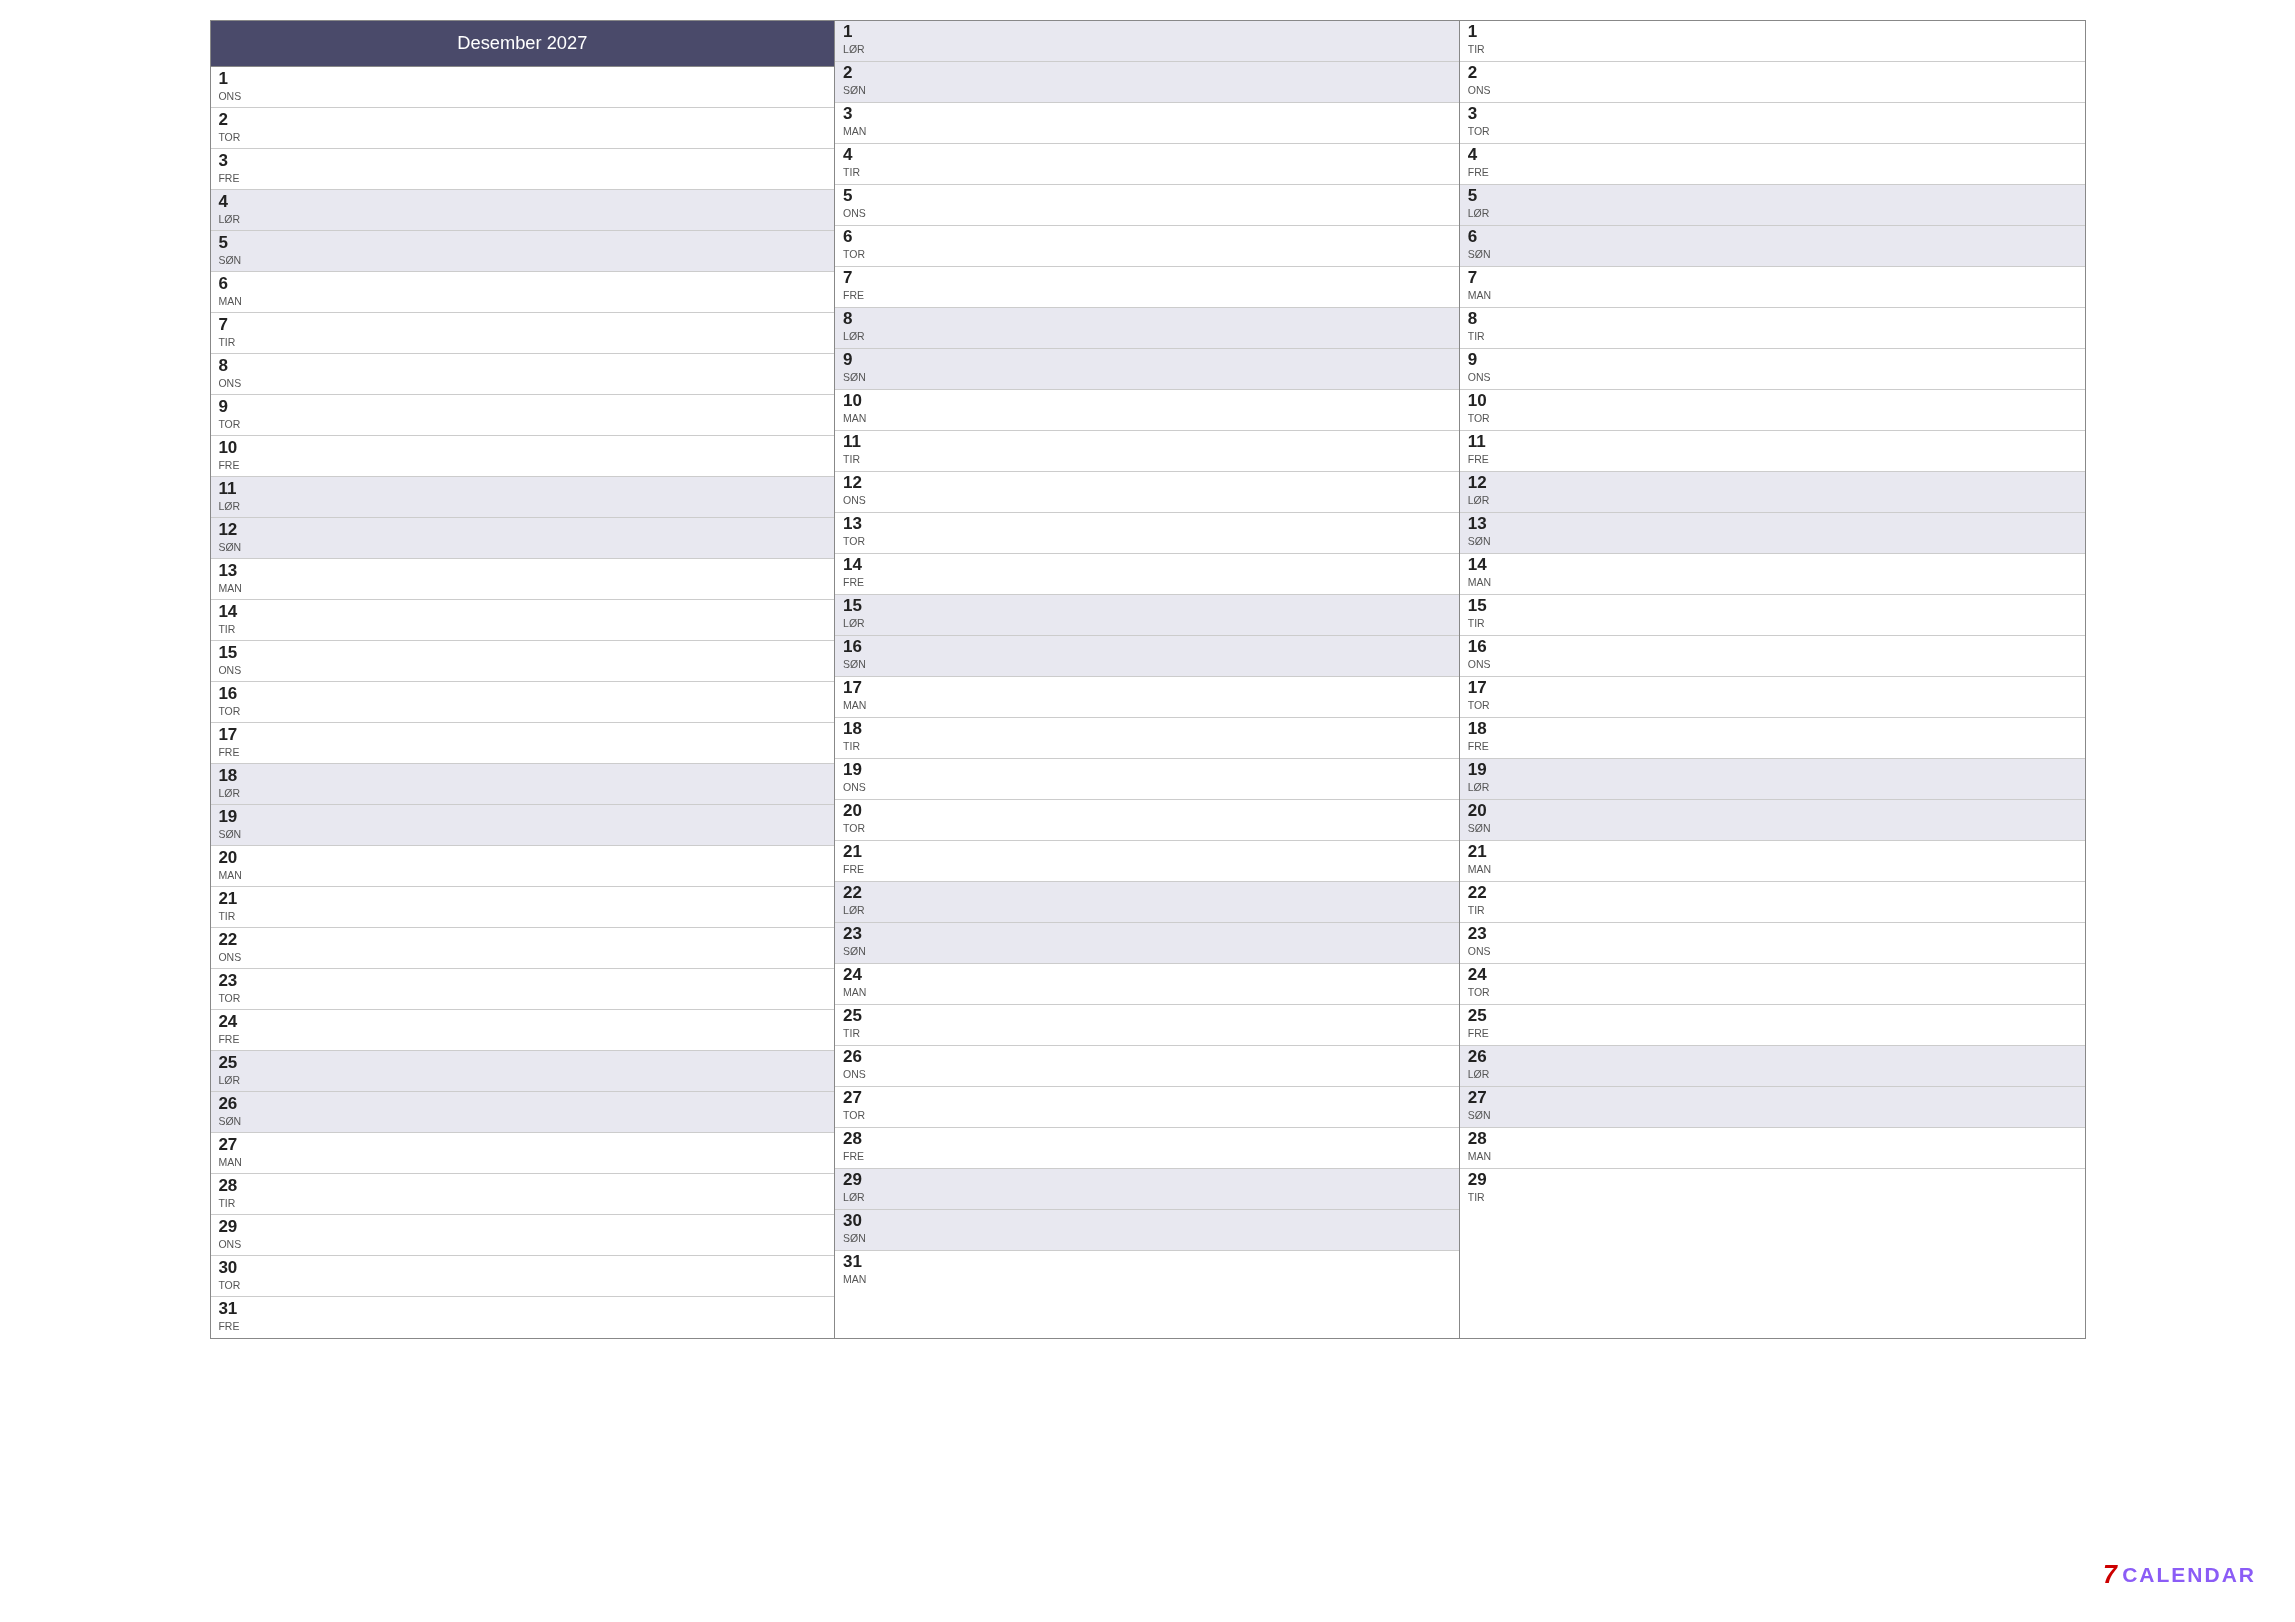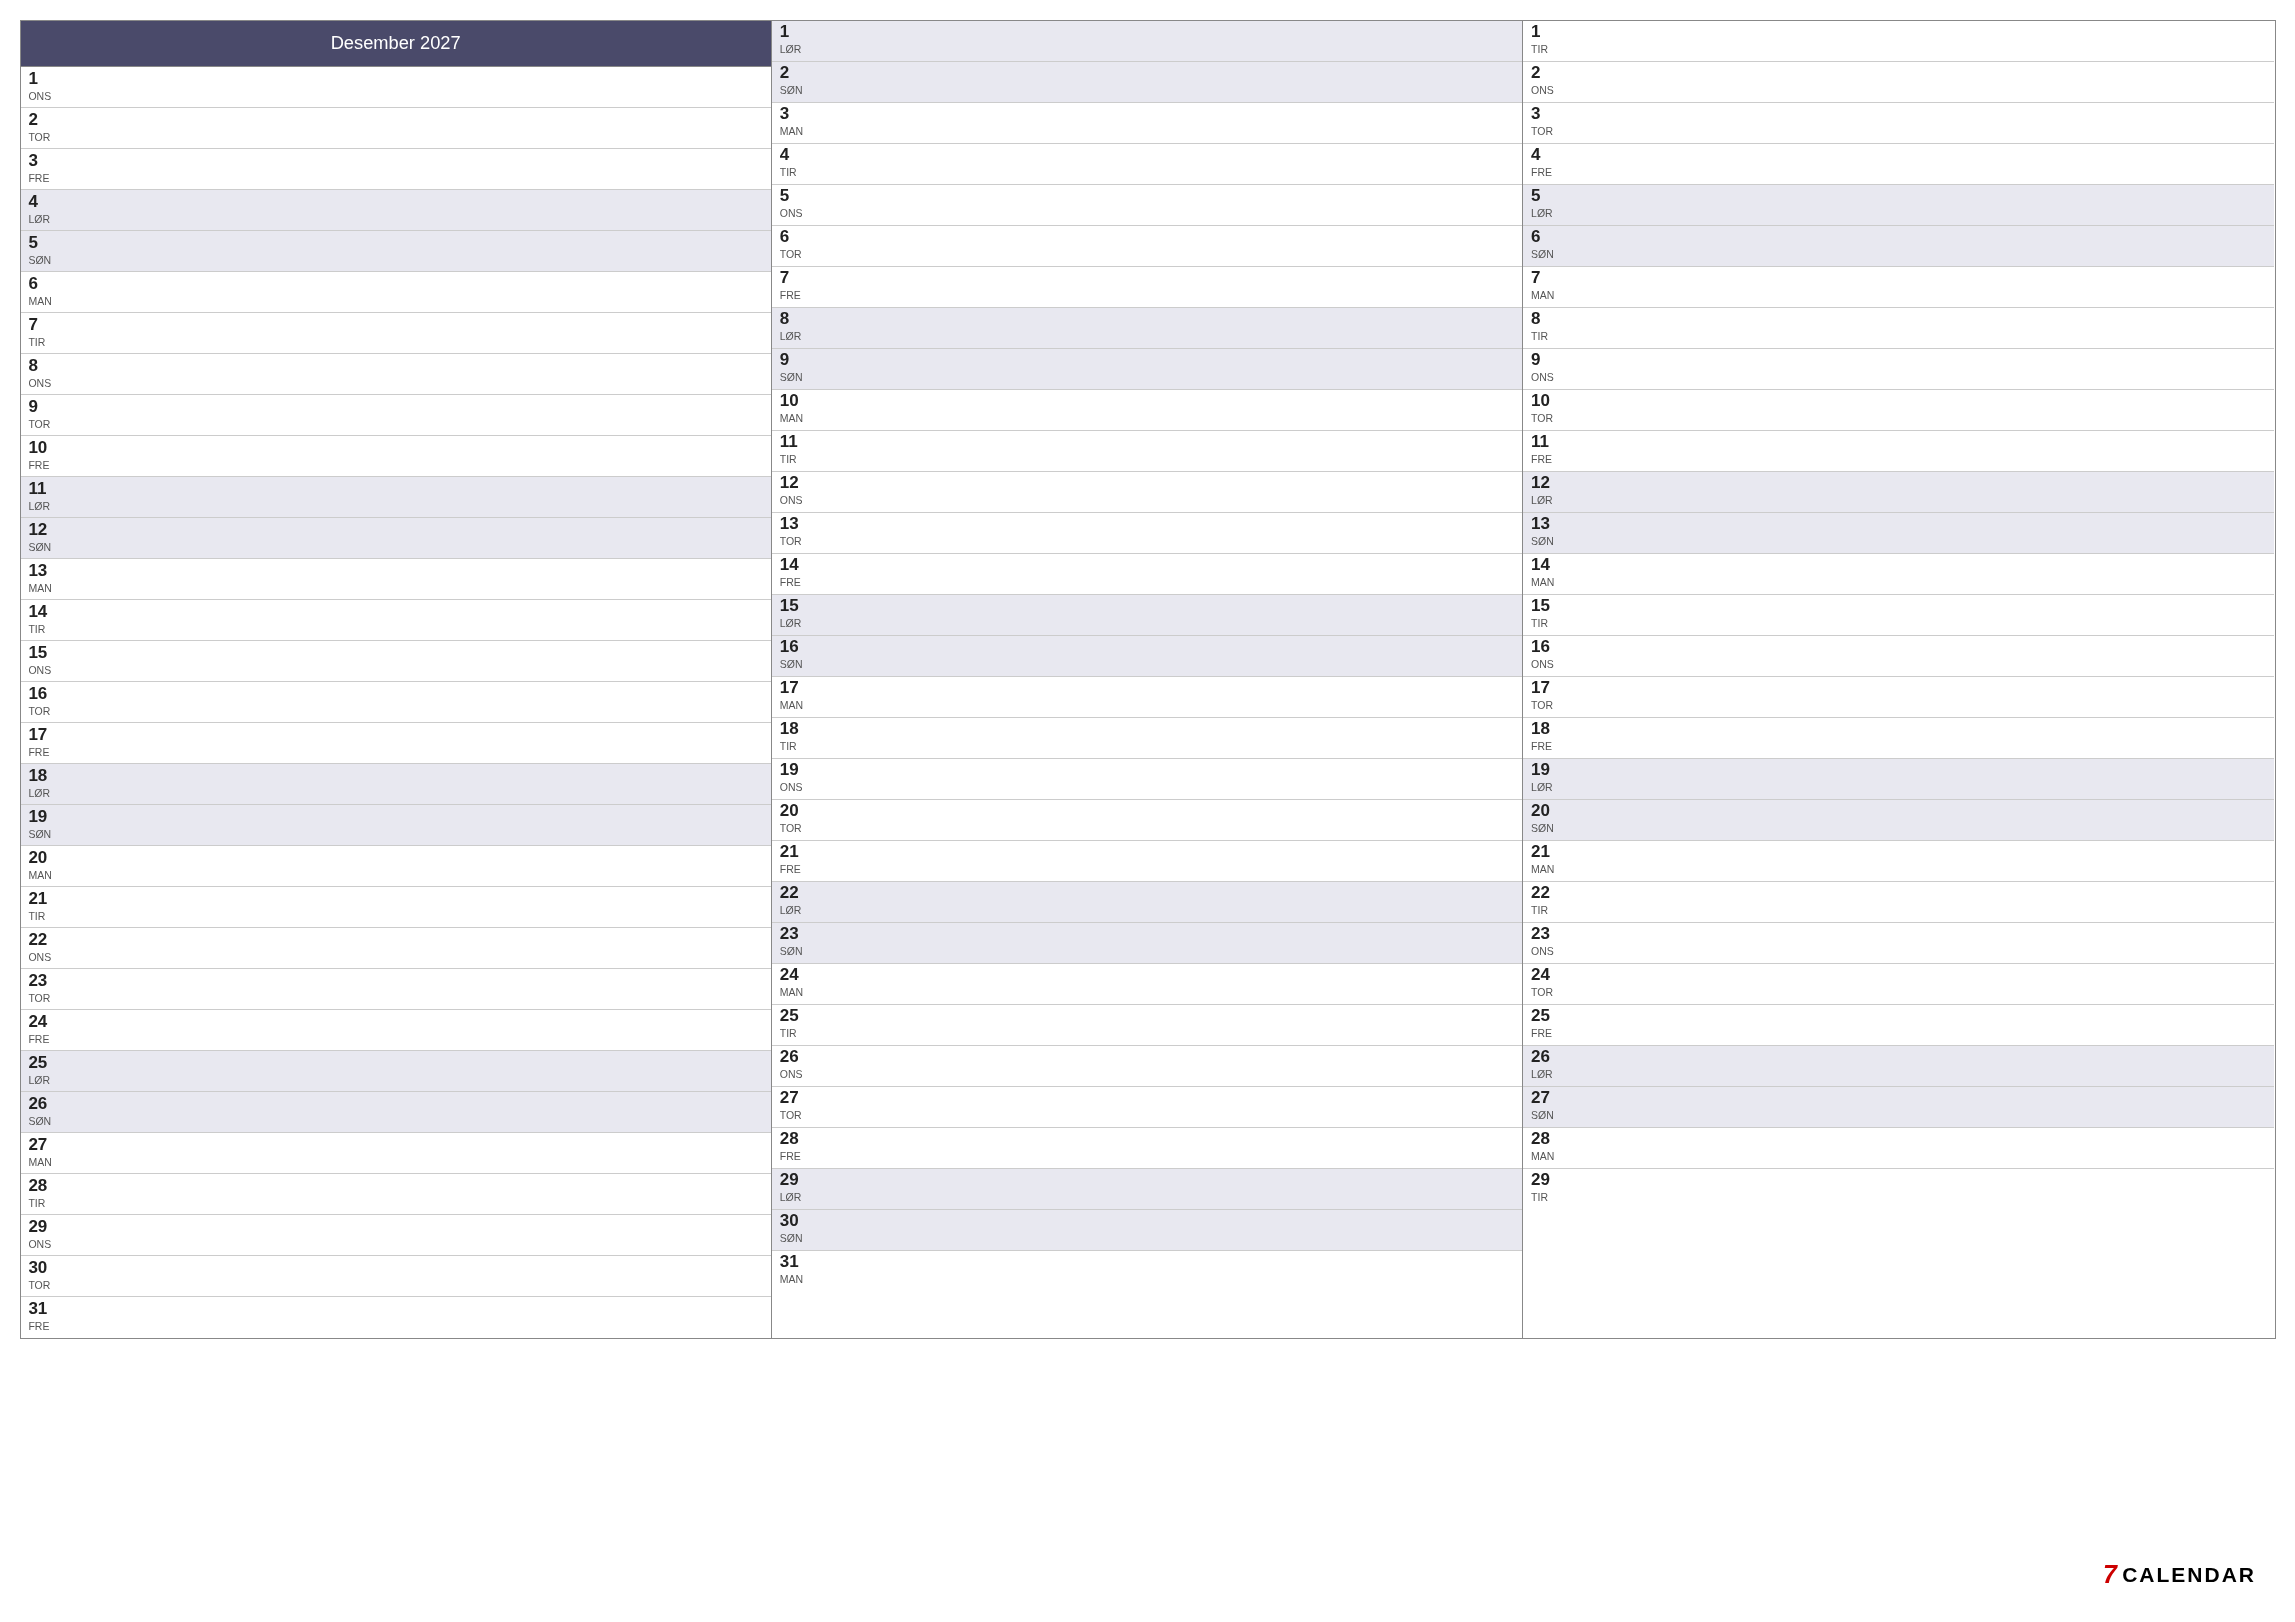--- a/index.html
+++ b/index.html
@@ -5,21 +5,21 @@
     * { margin: 0; padding: 0; box-sizing: border-box; }
     body {
       background: #fff;
       font-family: Arial, sans-serif;
       width: 2295px;
       height: 1623px;
       overflow: hidden;
       position: relative;
     }
     .calendar-container {
-      width: 2256px;
+      width: 1876px;
       margin: 19.6px auto;
       border: 1px solid #888;
     }
     .months-grid {
       display: grid;
       grid-template-columns: 1fr 1fr 1fr;
     }
     .month-col {
       border-right: 1px solid #888;
     }
@@ -72,21 +72,21 @@
     }
     .logo-seven {
       color: #cc0000;
       font-size: 25px;
       font-weight: bold;
       font-style: italic;
     }
     .logo-text {
       font-size: 21px;
       font-weight: bold;
-      color: #000000;
+      color: #8b5cf6;
       letter-spacing: 2px;
     }
   </style>
 </head>
 <body>
 
 <div class="calendar-container">
   <div class="months-grid">
   <div class="month-col">
         <div class="month-header">Desember 2027</div>

